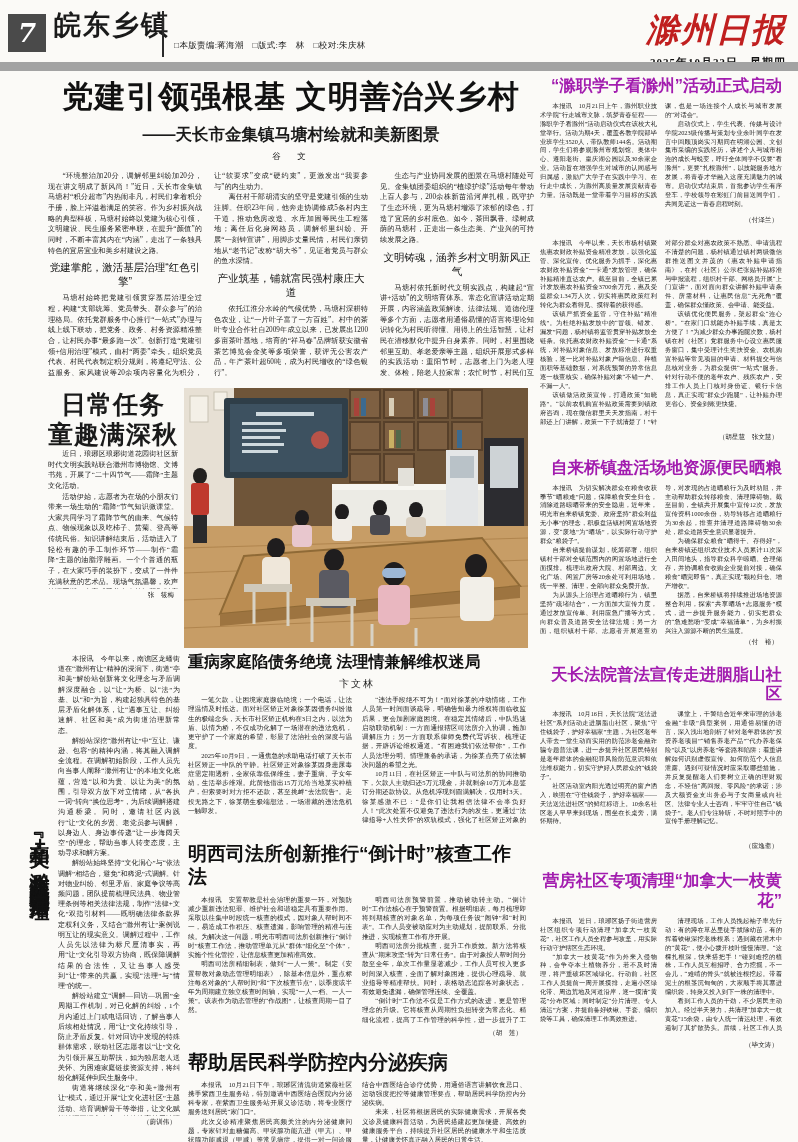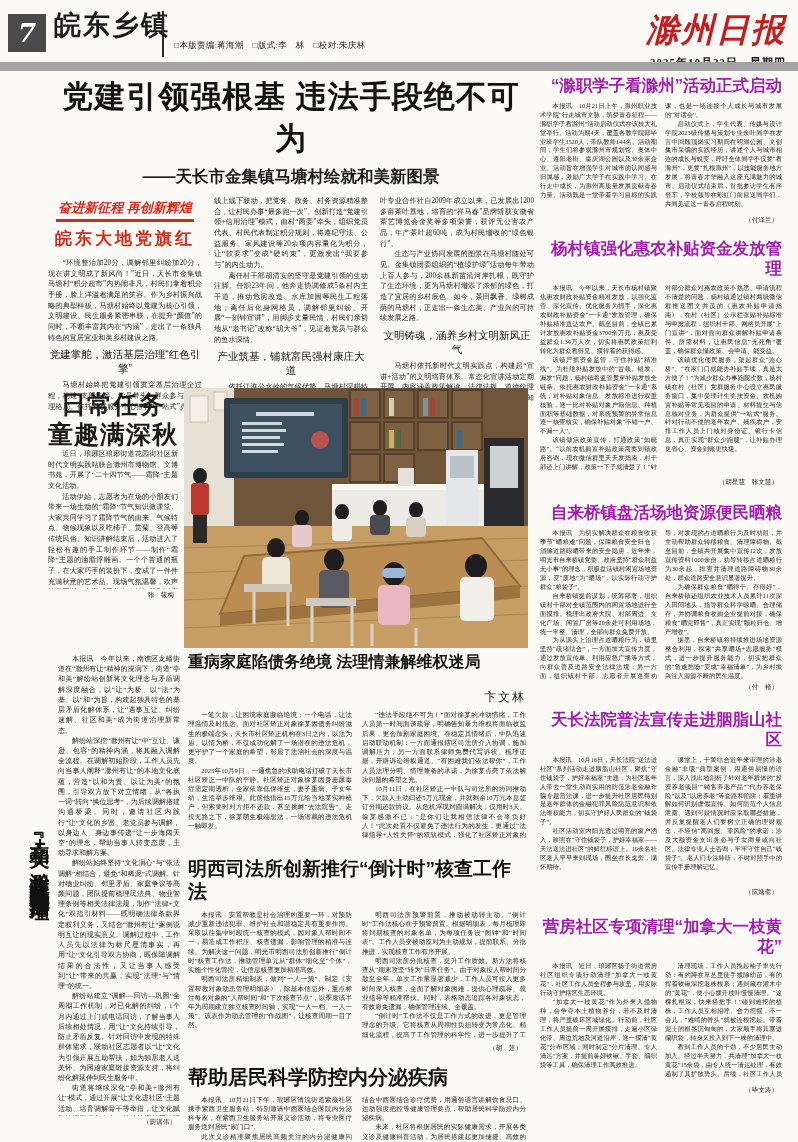--- a/index.html
+++ b/index.html
@@ -59,48 +59,45 @@
   .longpan{left:58px;top:654px;width:122px}
   .longpan .bt{height:462px;overflow:hidden}
   .longpan .bt p{font-size:7px;line-height:1.46}
 
   
   .centercol{left:188px;top:652px;width:338px}
   .c-art h2{font-weight:900;text-align:left;color:#111;line-height:1.2}
   .c1 h2{font-size:16px}
   .c2 h2{font-size:19px}
   .c3 h2{font-size:20px}
-  .c-auth{font-size:12px;text-align:right;margin-top:18px;letter-spacing:2px}
+  .c-auth{font-size:10px;text-align:center;margin-top:6px;letter-spacing:2px}
   .centercol .bt p{font-size:6.6px;line-height:1.4}
 </style>
 </head>
 <body>
 
 <div class="page">
 
   <div class="abs pagebox">
     <span>7</span>
   </div>
   <div class="abs section">皖东乡镇</div>
   <div class="abs vrule"></div>
   <div class="abs editors">□本版责编:蒋海潮　□版式:李　林　□校对:朱庆林</div>
   <div class="abs mast">
     <div class="mast-name">滁州日报</div>
     <div class="mast-date">2025年10月23日　星期四</div>
   </div>
   <div class="abs graybar"></div>
 
   <section class="abs lead">
-    <h1>党建引领强根基  违法手段绝不可为</h1>
+    <h1>党建引领强根基  文明善治兴乡村</h1>
     <div class="dek">——天长市金集镇马塘村绘就和美新图景</div>
+    <div class="auth">谷　文</div>
     <div class="lead-body cols3 bt">
-      <div class="banner">
-        <div class="b1">奋进新征程 再创新辉煌</div>
-        <div class="b2">皖东大地党旗红</div>
-      </div>
       <p>“环境整治加20分，调解邻里纠纷加20分，现在讲文明成了新风尚！”近日，天长市金集镇马塘村“积分超市”内热闹非凡，村民们拿着积分手册，脸上洋溢着满足的笑容。作为乡村振兴战略的典型样板，马塘村始终以党建为核心引领，文明建设、民生服务紧密串联，在提升“颜值”的同时，不断丰富其内在“内涵”，走出了一条独具特色的宜居宜业和美乡村建设之路。</p>
       <h3 class="subhead">党建掌舵，激活基层治理“红色引擎”</h3>
       <p>马塘村始终把党建引领贯穿基层治理全过程，构建“支部统筹、党员带头、群众参与”的治理格局。依托党群服务中心推行“一站式”办理与线上线下联动，把党务、政务、村务资源精准整合，让村民办事“最多跑一次”。创新打造“党建引领+信用治理”模式，由村“两委”牵头，组织党员代表、村民代表制定积分规则，将遵纪守法、公益服务、家风建设等20余项内容量化为积分，让“软要求”变成“硬约束”，更激发出“我要参与”的内生动力。</p>
       <p>离任村干部胡清安的坚守是党建引领的生动注脚。任职23年间，他奔走协调修成5条村内主干道，推动危房改造、水库加固等民生工程落地；离任后化身网格员，调解邻里纠纷、开展“一刻钟宣讲”，用脚步丈量民情，村民们亲切地从“老书记”改称“胡大爷”，见证着党员与群众的鱼水深情。</p>
       <h3 class="subhead">产业筑基，铺就富民强村康庄大道</h3>
       <p>依托江淮分水岭的气候优势，马塘村深耕特色农业，让“一片叶子富了一方百姓”。村中的茶叶专业合作社自2009年成立以来，已发展出1200多亩茶叶基地，培育的“祥马春”品牌斩获安徽省茶艺博览会金奖等多项荣誉，获评无公害农产品，年产茶叶超60吨，成为村民增收的“绿色银行”。</p>
       <p>生态与产业协同发展的图景在马塘村随处可见。金集镇团委组织的“植绿护绿”活动每年带动上百人参与，200余株新苗沿河岸扎根，既守护了生态环境，更为马塘村增添了浓郁的绿色，打造了宜居的乡村底色。如今，茶田飘香、绿树成荫的马塘村，正走出一条生态美、产业兴的可持续发展之路。</p>
       <h3 class="subhead">文明铸魂，涵养乡村文明新风正气</h3>
       <p>马塘村依托新时代文明实践点，构建起“宣讲+活动”的文明培育体系。常态化宣讲活动定期开展，内容涵盖政策解读、法律法规、道德伦理等多个方面，志愿者用通俗易懂的语言将理论知识转化为村民听得懂、用得上的生活智慧，让村民在潜移默化中提升自身素养。同时，村里围绕邻里互助、孝老爱亲等主题，组织开展形式多样的实践活动：重阳节时，志愿者上门为老人理发、体检，陪老人拉家常；农忙时节，村民们互帮互助抢收庄稼，田间地头满是温暖的身影。这些活动让文明理念从理论走向实践，融入村民的日常生活，让“邻里和、家庭睦”成为马塘村的生动写照。</p>
 
@@ -112,21 +109,20 @@
     <article class="r-art" style="margin-bottom:14px">
       <h2>“滁职学子看滁州”活动正式启动</h2>
       <div class="bt cols2" style="height:112px">
         <p>本报讯　10月21日上午，滁州职业技术学院“行走城市文脉，筑梦青春征程——滁职学子看滁州”活动启动仪式在该校大礼堂举行。活动为期4天，覆盖各教学院部毕业班学生3520人，带队教师144名。活动期间，学生们将参观滁州市规划馆、奥体中心、遵阳老街、皇庆湖公园以及30余家企业。活动旨在增强学生对城市的认同感与归属感，激励广大学子在实践中学习、在行走中成长，为滁州高质量发展贡献青春力量。活动既是一堂带着学习目标的实践课，也是一场连接个人成长与城市发展的“对话会”。</p>
         <p>启动仪式上，学生代表、传媒与设计学院2023级传播与策划专业余叶同学在发言中回顾顶岗实习期间在明湖公园、文创集市采编的实践经历，讲述个人与城市相连的成长与蜕变，呼吁全体同学不仅要“看滁州”，更要“扎根滁州”，以技能服务地方发展，将青春才华融入这座充满魅力的城市。启动仪式结束后，首批参访学生有序登车，学校领导在彩虹门前目送同学们，共同见证这一青春启程时刻。</p>
       </div>
       <div class="byl">（付泽兰）</div>
     </article>
 
     <article class="r-art" style="margin-bottom:16px">
-      <h2>杨村镇强化惠农补贴资金发放管理</h2>
       <div class="bt cols2" style="height:192px">
         <p>本报讯　今年以来，天长市杨村镇聚焦惠农财政补贴资金精准发放，以强化监管、深化宣传、优化服务为抓手，深化惠农财政补贴资金“一卡通”发放管理，确保补贴精准直达农户。截至目前，全镇已累计发放惠农补贴资金3700余万元，惠及受益群众1.34万人次，切实将惠民政策红利转化为群众看得见、摸得着的获得感。</p>
         <p>该镇严抓资金监管，守住补贴“精准线”。为杜绝补贴发放中的“冒领、错发、漏发”问题，杨村镇将监管贯穿补贴发放全链条。依托惠农财政补贴资金“一卡通”系统，对补贴对象信息、发放标准进行双重核验，逐一比对补贴对象户籍信息、种植面积等基础数据，对系统预警的异常信息逐一核查核实，确保补贴对象“不错一户、不漏一人”。</p>
         <p>该镇做活政策宣传，打通政策“知晓路”。“以前农机购置补贴政策需要到镇政府咨询，现在微信群里天天发指南，村干部还上门讲解，政策一下子就清楚了！”针对部分群众对惠农政策不熟悉、申请流程不清楚的问题，杨村镇通过镇村两级微信群推送图文并茂的《惠农补贴申请指南》，在村（社区）公示栏张贴补贴标准与申报流程，组织村干部、网格员开展“上门宣讲”，面对面向群众讲解补贴申请条件、所需材料，让惠民信息“无死角”覆盖，确保群众懂政策、会申请、能受益。</p>
         <p>该镇优化便民服务，架起群众“连心桥”。“在家门口就能办补贴手续，真是太方便了！”为减少群众办事跑腿次数，杨村镇在村（社区）党群服务中心设立惠民服务窗口，集中受理计生奖扶资金、农机购置补贴等常见项目的申请、材料提交与信息核对业务，为群众提供“一站式”服务。针对行动不便的老年农户、残疾农户，安排工作人员上门核对身份证、银行卡信息，真正实现“群众少跑腿”，让补贴办理更省心、资金到账更快捷。</p>
       </div>
       <div class="byl">（胡星慧　张文慧）</div>
     </article>
 
     <article class="r-art" style="margin-bottom:18px">

